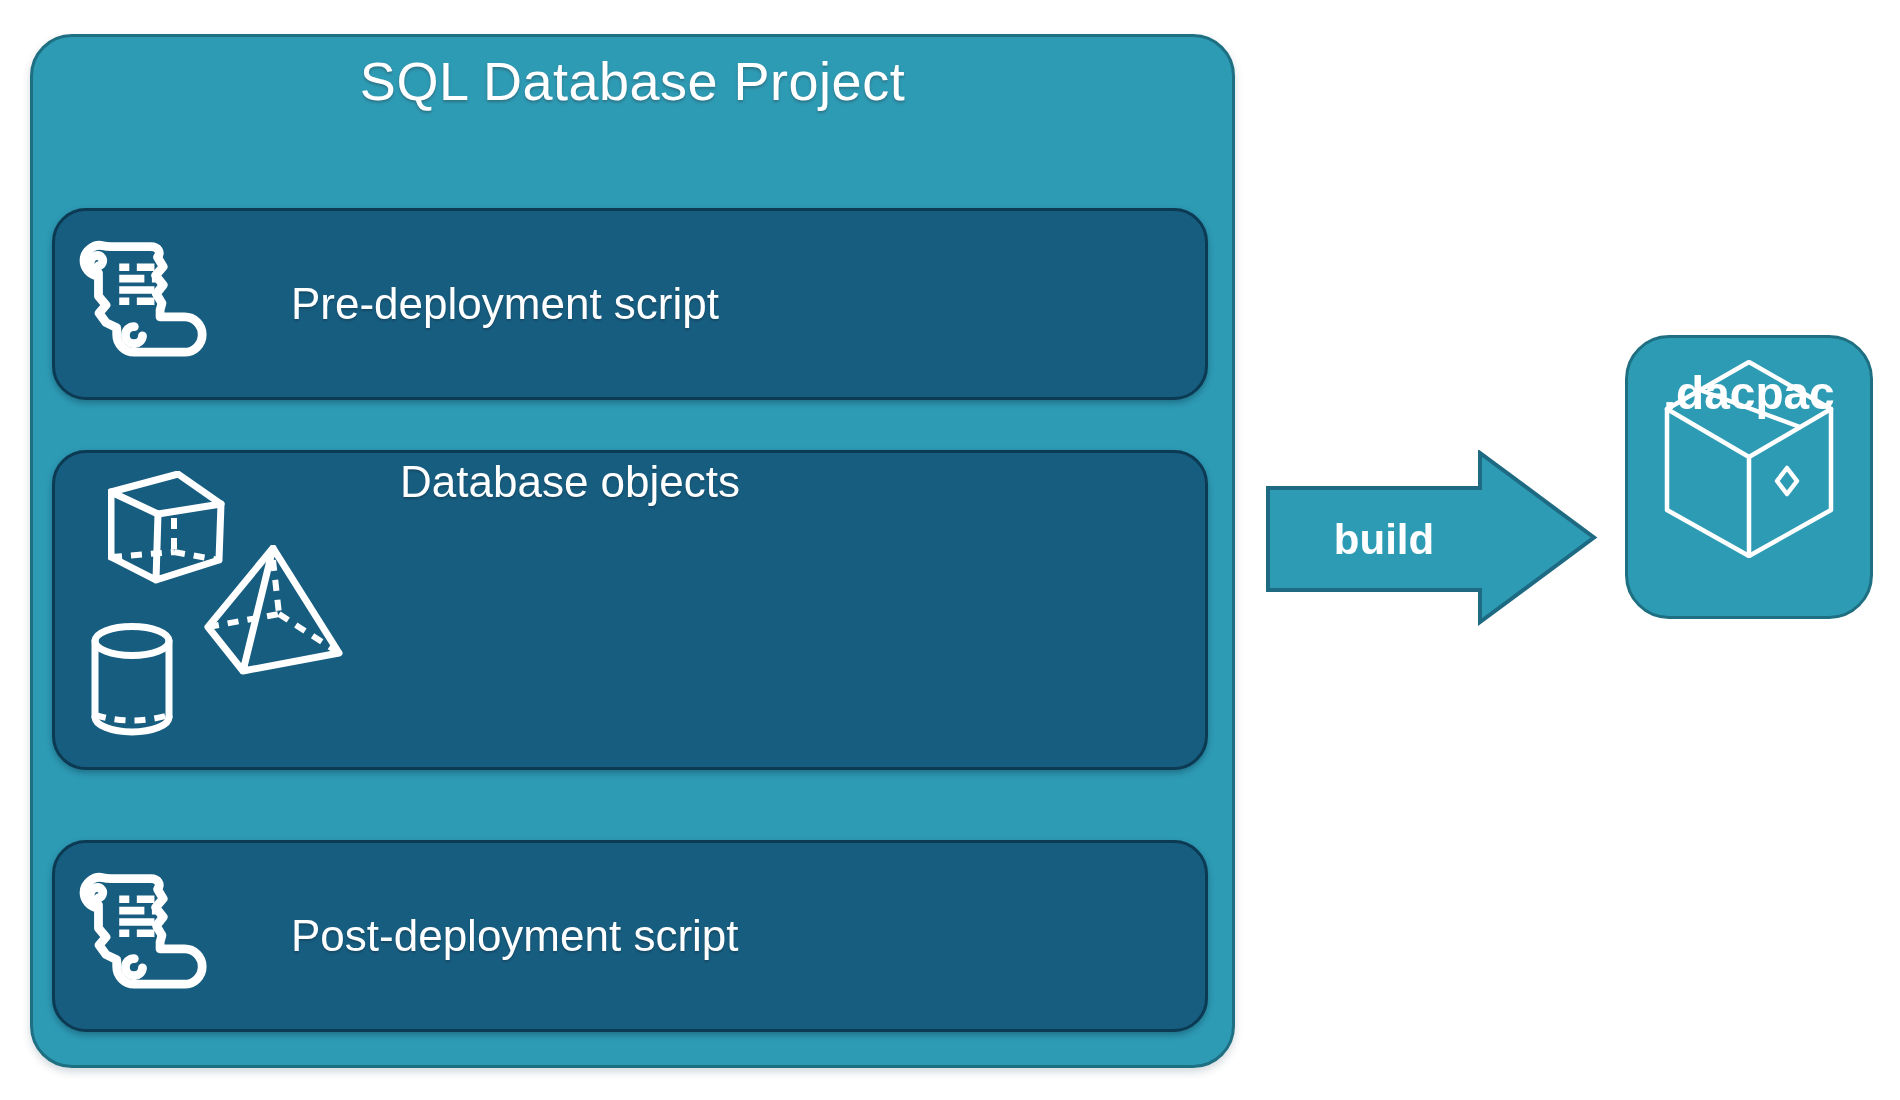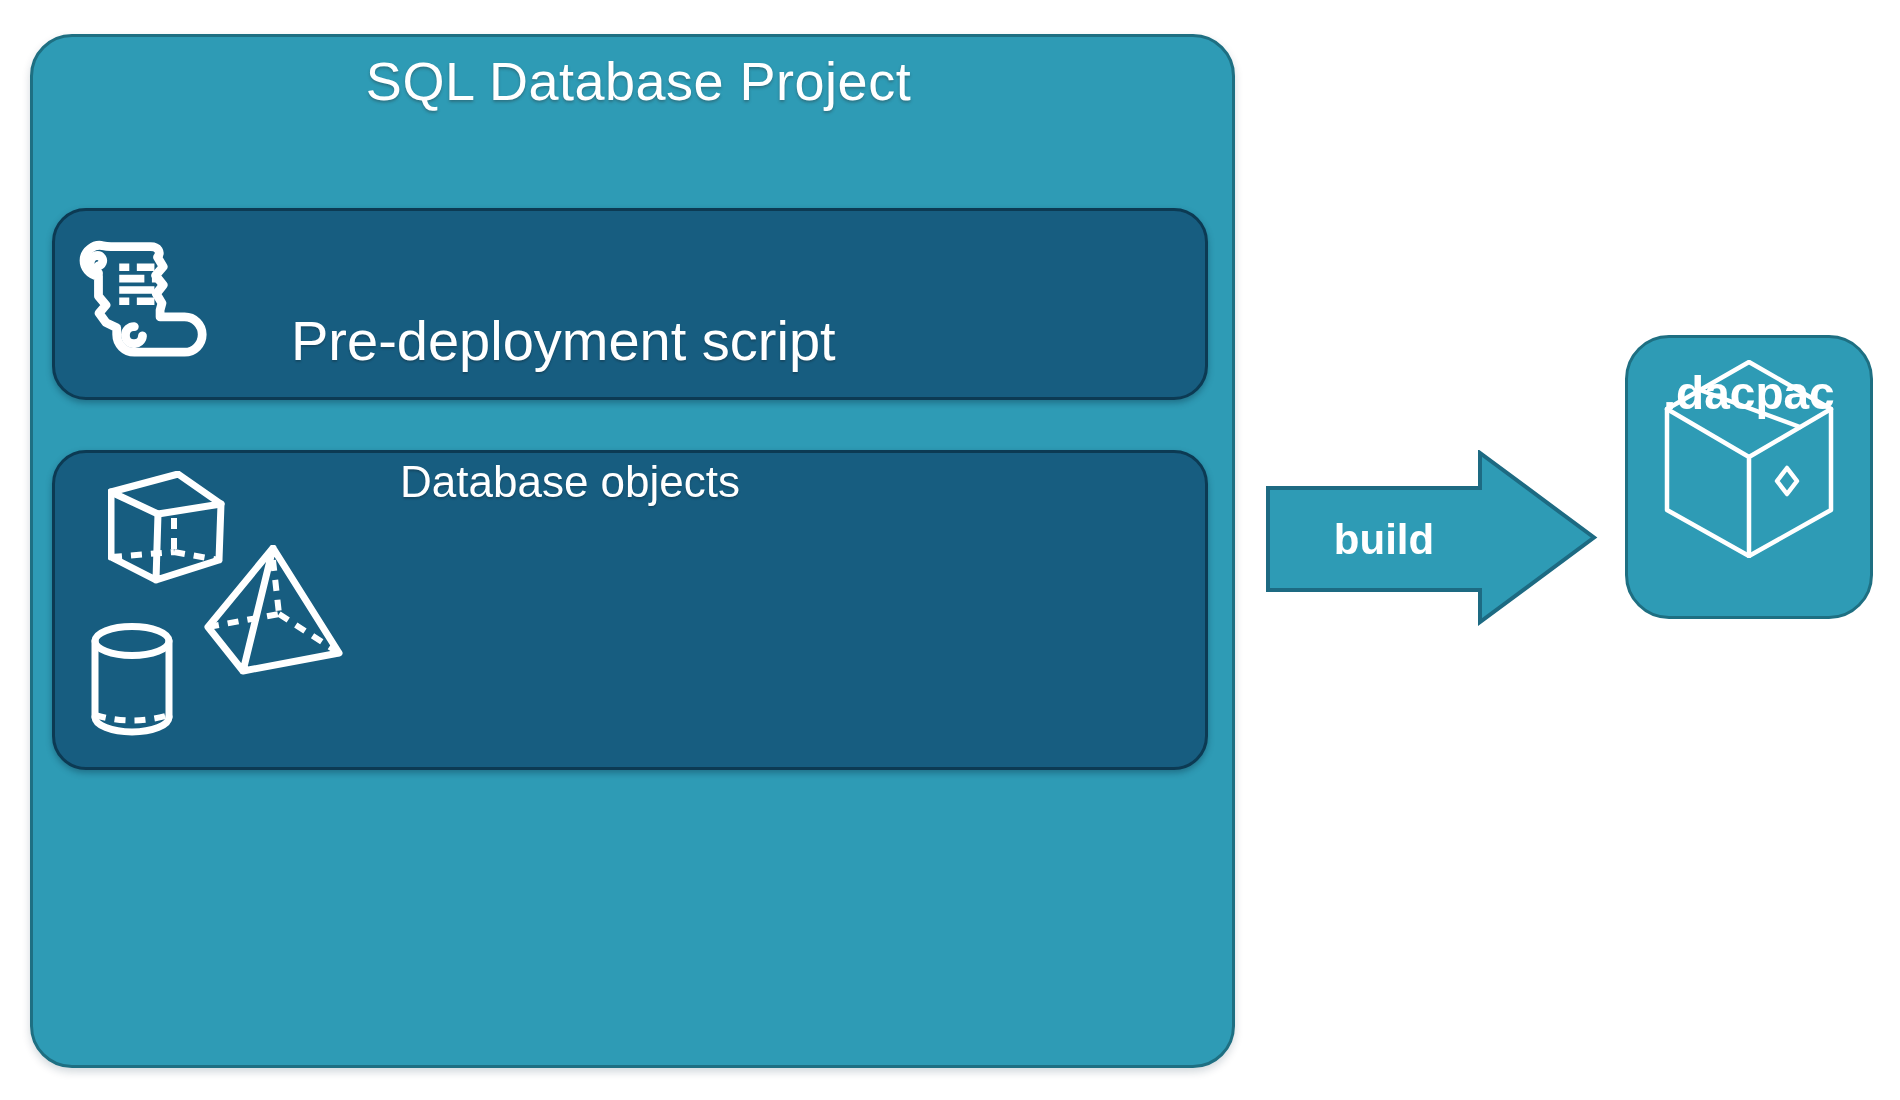--- a/index.html
+++ b/index.html
@@ -17,38 +17,37 @@
 
   .outer-box{
     position:absolute;left:30px;top:34px;width:1205px;height:1034px;
     background:var(--teal);border:3px solid var(--outer-border);border-radius:42px;
     box-sizing:border-box;box-shadow:0 4px 8px rgba(0,40,60,0.18);
   }
   .panel-title{
     position:absolute;left:30px;top:50px;width:1205px;text-align:center;
     color:var(--text);font-size:54px;letter-spacing:0.5px;
     text-shadow:0 2px 3px rgba(40,40,40,0.35);
-    margin-left:6px;
   }
   .row{
     position:absolute;left:52px;width:1156px;
     background:var(--teal-dark);border:3px solid var(--border-dark);border-radius:34px;
     box-sizing:border-box;box-shadow:0 3px 6px rgba(5,35,55,0.35);
   }
   .row-1{top:208px;height:192px;}
   .row-2{top:450px;height:320px;}
   .row-3{top:840px;height:192px;}
 
   .row-label{
     position:absolute;left:236px;top:0;height:100%;display:flex;align-items:center;
-    color:var(--text);font-size:56px;text-shadow:0 2px 2px rgba(20,20,20,0.25);margin-top:36px;
+    color:var(--text);font-size:44px;text-shadow:0 2px 2px rgba(20,20,20,0.25);
   }
   .row-2 .row-text{
-    position:absolute;left:345px;top:0;height:100%;display:flex;
-    justify-content:center;color:var(--text);font-size:44px;line-height:1.34;
+    position:absolute;left:345px;top:0;height:100%;display:flex;flex-direction:column;
+    color:var(--text);font-size:44px;line-height:1.34;
     text-shadow:0 2px 2px rgba(20,20,20,0.25);
   }
   .icon-svg{position:absolute;stroke:#FFFFFF;fill:none;}
   .scroll-pos{left:24px;top:26px;width:132px;height:126px;}
   .cube-pos{left:53px;top:18px;width:118px;height:114px;}
   .pyramid-pos{left:148px;top:92px;width:146px;height:134px;}
   .cylinder-pos{left:32px;top:170px;width:90px;height:114px;}
 
   .build-arrow{position:absolute;left:1266px;top:450px;width:332px;height:176px;}
   .build-arrow polygon{fill:var(--teal);stroke:var(--arrow-border);stroke-width:4;stroke-linejoin:miter;}
@@ -103,20 +102,29 @@
       <ellipse class="stroke-main" cx="45" cy="18" rx="37" ry="14.5"></ellipse>
       <path class="stroke-main" d="M8,18 L8,94 M82,18 L82,94"></path>
       <path class="stroke-main" d="M8,94 A 37,15 0 0 0 82,94"></path>
       <path class="stroke-dash" d="M8,92 Q45,103 82,92"></path>
     </svg>
     <div class="row-text">
       <div>Database objects</div>
     </div>
   </div>
 
+  <div class="row row-3">
+    <svg class="icon-svg scroll-pos" viewBox="0 0 105 100">
+      <path class="stroke-main" d="M 27,7.5 L 57,7.5 C 63,7.5 65.5,12 62.5,16 L 67,23.5 L 61,30.5 L 67,38 L 61.5,45 L 66,52.5 L 64.5,58 L 64.5,63.5 L 84,63.5 A 14,14 0 1 1 84,91.5 L 44,91.5 A 14,14 0 0 1 30,77.5 L 30,72 L 21.5,68 L 16,60.5 L 21.5,54 L 15.5,47 L 15.5,31 C 8,30 4,24 4,18.5 C 4,11 12,5 19,6.8 C 22.5,7.7 25,7.5 27,7.5 Z"></path>
+      <path class="stroke-main" d="M 15.5,28.5 C 10,27.5 7.8,22.5 9.3,18.3 C 10.8,14.3 16,13.3 18.2,16.5 C 19.8,19 18.3,22.3 15.5,22.8"></path>
+      <path class="stroke-main" d="M 50.5,78.5 A 6.8,6.8 0 1 1 44,71.2"></path>
+      <path class="scroll-line" d="M32,24 h8 M46,24 h14 M32,33 h20 M58,33 h6 M32,42 h28 M32,51 h8 M46,51 h14"></path>
+    </svg>
+    <div class="row-label">Post-deployment script</div>
+  </div>
 
   <svg class="build-arrow" viewBox="0 0 332 176">
     <polygon points="2,38 214,38 214,3 328,87.5 214,172 214,140 2,140"></polygon>
   </svg>
   <div class="build-label">build</div>
 
   <div class="dacpac-card">
     <div class="dacpac-label">.dacpac</div>
     <svg class="icon-svg package-pos" viewBox="0 0 172 198">
       <polygon class="pkg-stroke" points="86,2 168,49 168,150 86,196 4,150 4,49"></polygon>

